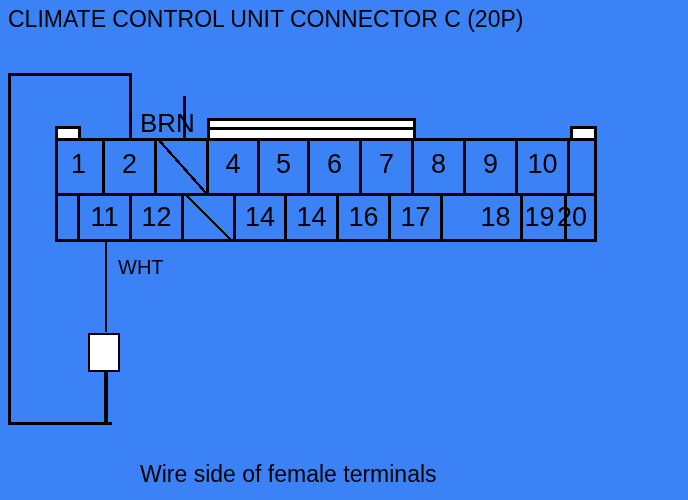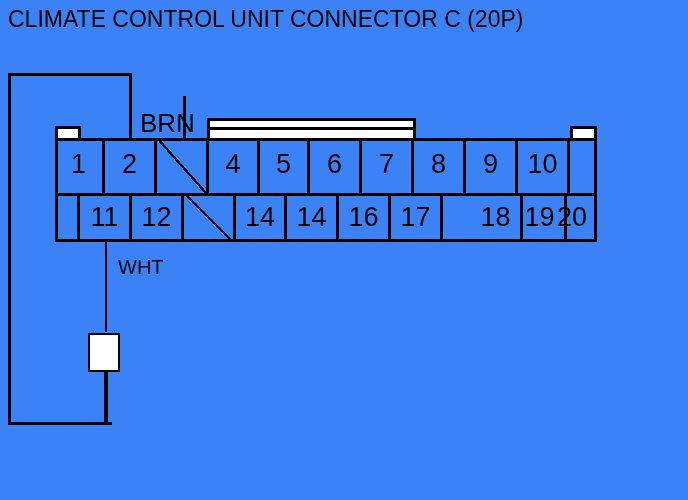--- a/index.html
+++ b/index.html
@@ -266,14 +266,15 @@
       <div class="cell" style="left:460px;width:52px;">19</div>
       <div class="cell" style="left:492px;width:50px;border-right:none;">20</div>
     </div>
   </div>
 
   <div class="wire-wht-upper"></div>
   <div class="label-wht">WHT</div>
   <div class="terminal-box"></div>
   <div class="wire-wht-lower"></div>
 
+  <div class="caption">Wire side of female terminals</div>
 
 </div>
 
 </body></html>

